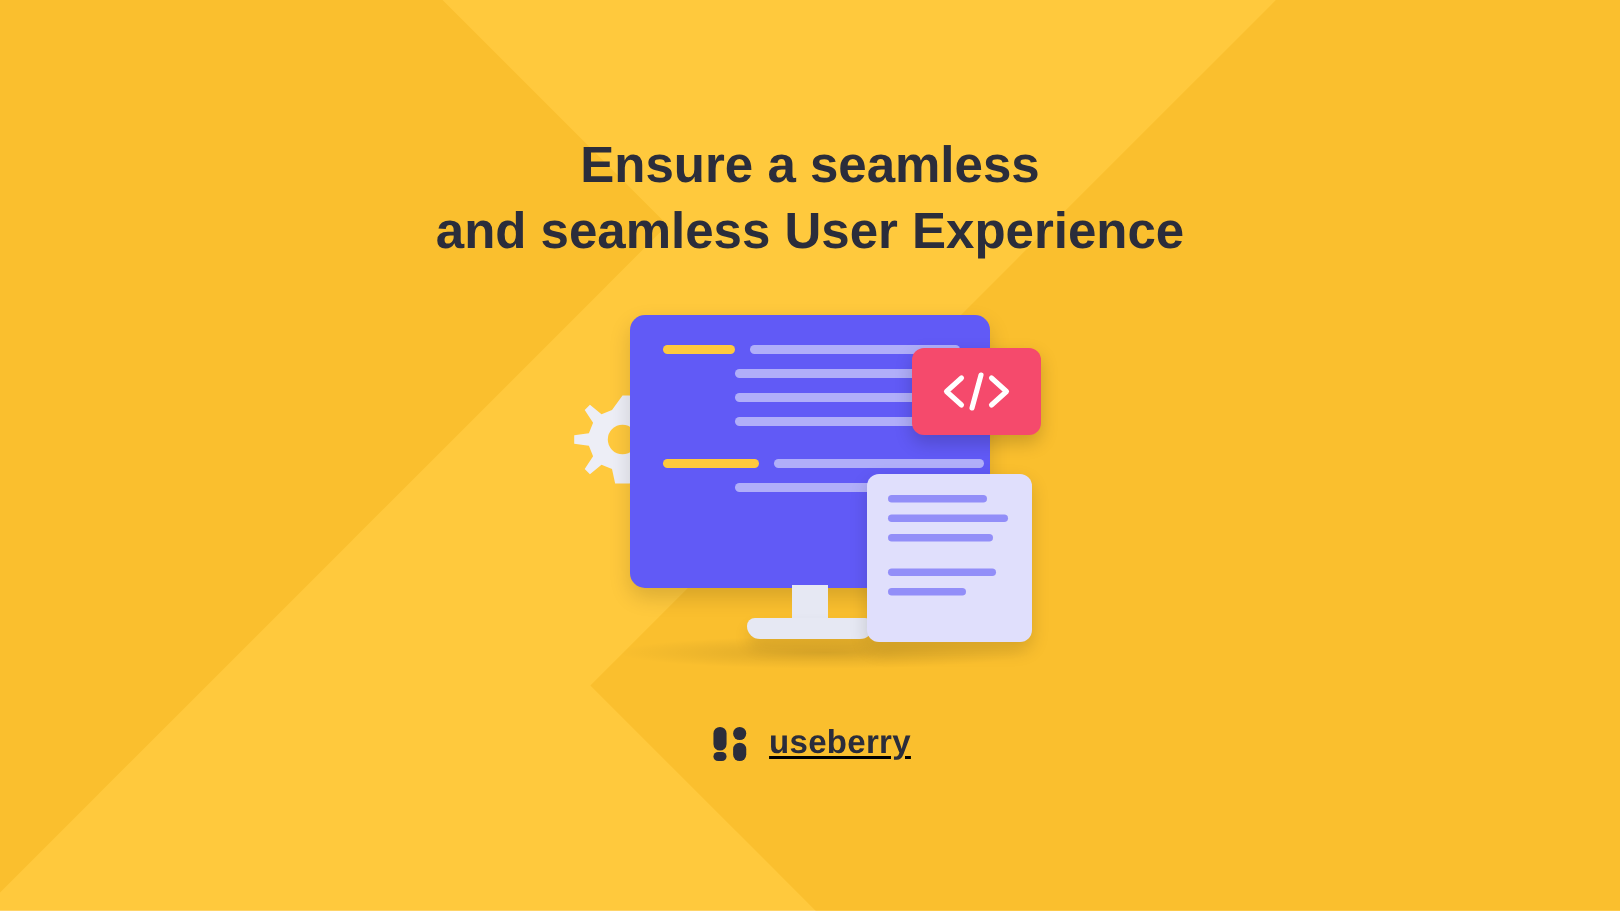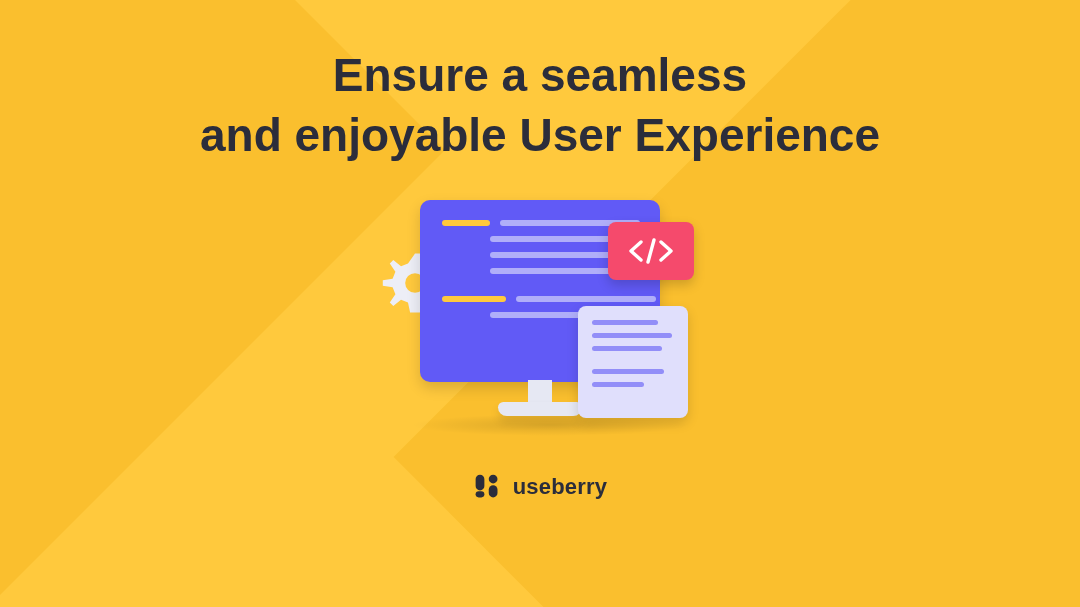--- a/index.html
+++ b/index.html
@@ -37,24 +37,24 @@
       right: -400px;
       width: 900px;
       height: 900px;
       background: #FABF2E;
       transform: rotate(45deg);
       z-index: 0;
     }
     .headline {
       position: relative;
       z-index: 2;
-      margin-top: 46px;
+      margin-top: 88px;
       text-align: center;
       color: #2B2D3B;
-      font-size: 46px;
+      font-size: 34px;
       font-weight: 700;
       line-height: 1.3;
     }
     .illustration {
       position: relative;
       z-index: 2;
       margin-top: 28px;
       width: 320px;
       height: 260px;
     }
@@ -149,41 +149,42 @@
     }
     .dl { height:5px; border-radius:3px; background:#928EF8; margin-bottom:8px; }
     .dl1{width:66px;} .dl2{width:80px;} .dl3{width:70px; margin-bottom:18px;}
     .dl4{width:72px;} .dl5{width:52px;}
     
     .logo-row {
       position: relative;
       z-index: 2;
       margin-top: 18px;
       display: flex;
-      align-items: flex-end;
+      align-items: flex-start;
       gap: 12px;
+      text-decoration: underline;
     }
     .logo-mark svg { width: 28px; height: 28px; display:block; }
     .logo-text {
       color: #2B2D3B;
       font-size: 22px;
       font-weight: 600;
       letter-spacing: 0.2px;
     }
   </style>
 </head>
 <body>
 
 <div class="banner">
   <div class="bg-shape-left"></div>
   <div class="bg-shape-right"></div>
 
   <h1 class="headline">
     <span>Ensure a seamless</span><br>
-    <span>and enjoyable User Experience</span><br>
+    <span>and seamless User Experience</span><br>
   </h1>
 
   <div class="illustration">
     <div class="shadow-ellipse"></div>
 
     <div class="gear">
       <svg viewBox="0 0 100 100">
         <g fill="#EDEEF6">
           <path d="M50 8 L57 8 L60 22 L70 26 L81 17 L86 22 L78 34 L82 44 L96 46 L96 54 L82 56 L78 66 L86 78 L81 83 L70 74 L60 78 L57 92 L43 92 L40 78 L30 74 L19 83 L14 78 L22 66 L18 56 L4 54 L4 46 L18 44 L22 34 L14 22 L19 17 L30 26 L40 22 Z"></path>
         </g>

